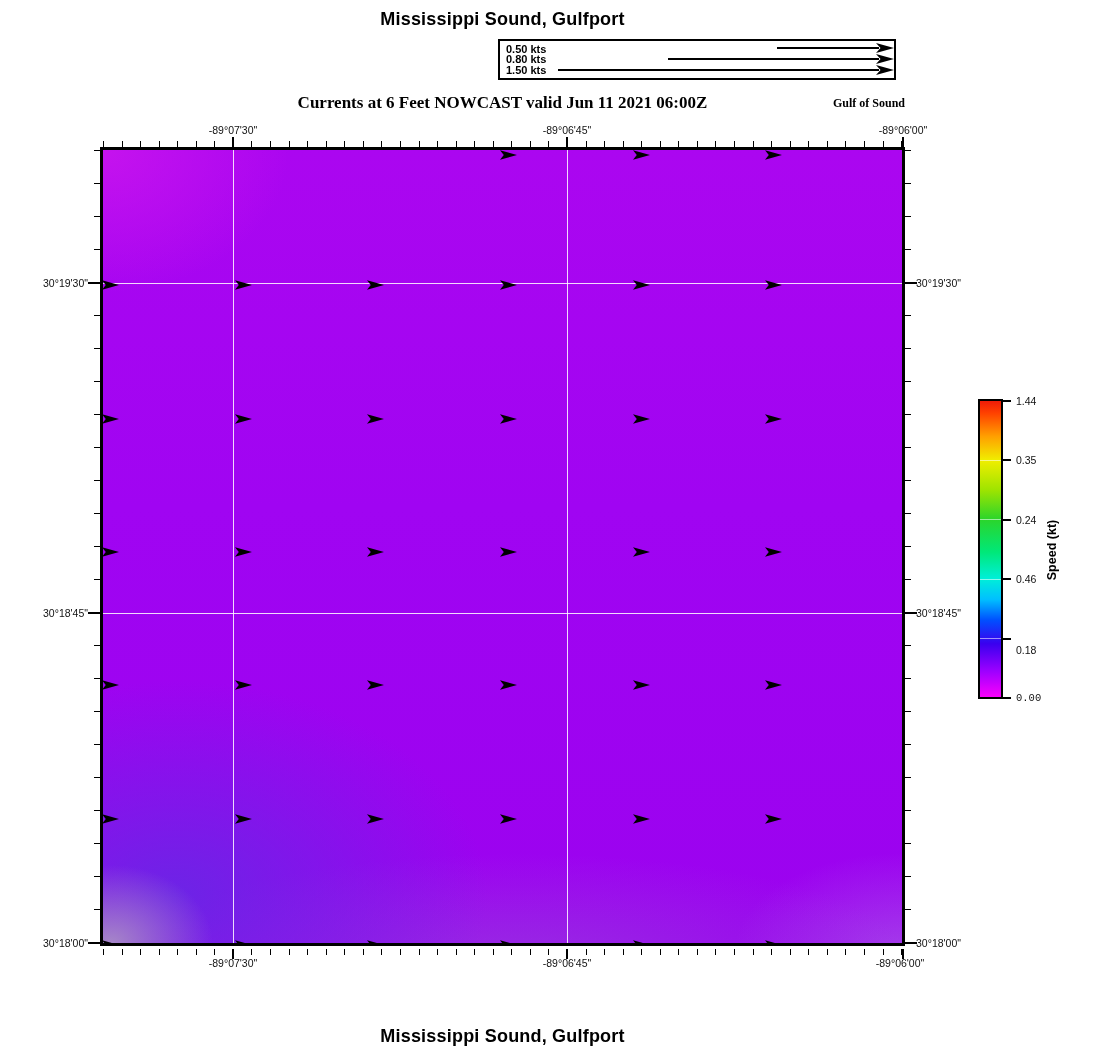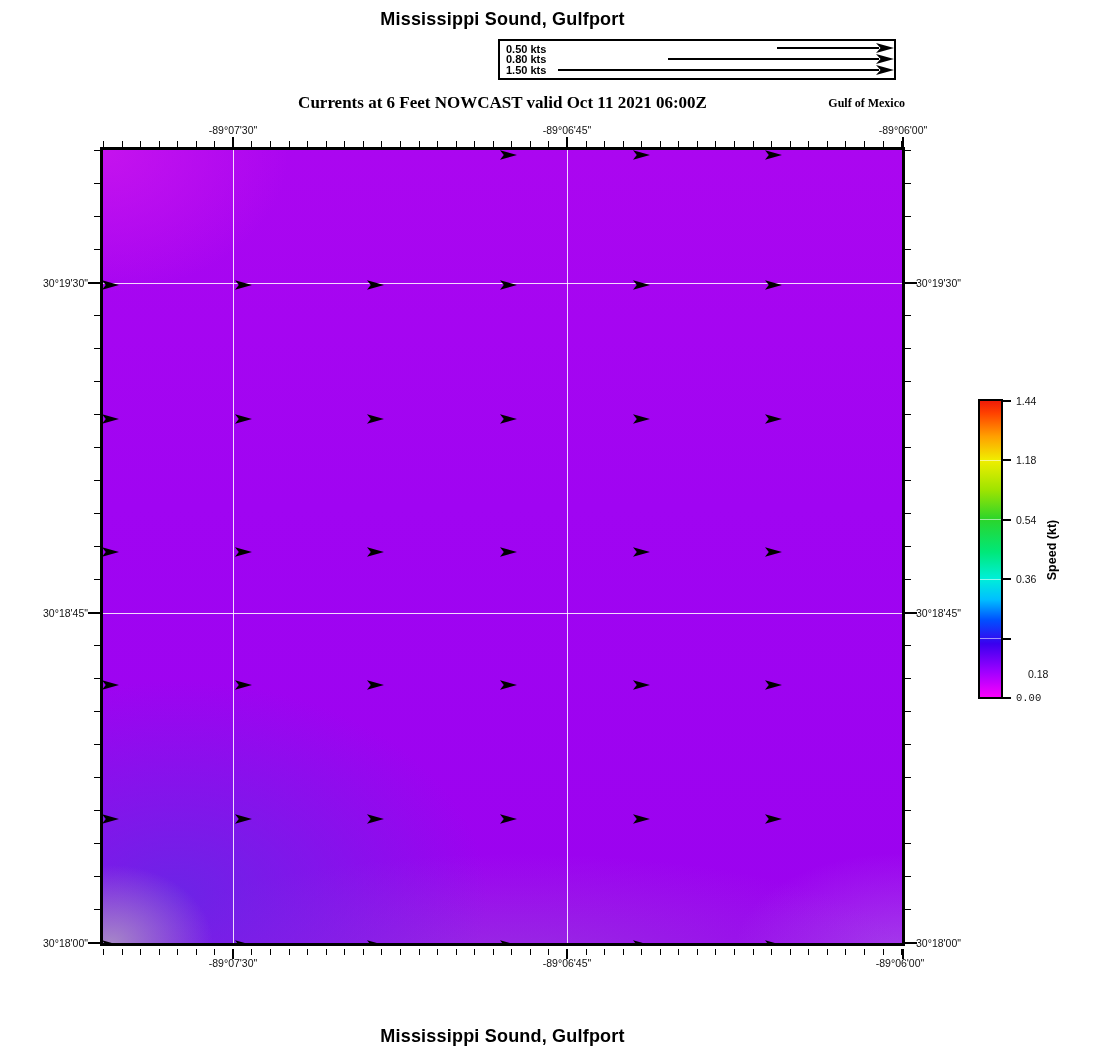--- a/index.html
+++ b/index.html
@@ -96,22 +96,22 @@
         <polygon points="0,0 18,5 0,10 4.5,5" fill="#000"></polygon>
       </svg>
     <svg class="lg-arrow lg-a1" viewBox="0 0 18 10">
         <polygon points="0,0 18,5 0,10 4.5,5" fill="#000"></polygon>
       </svg>
     <svg class="lg-arrow lg-a2" viewBox="0 0 18 10">
         <polygon points="0,0 18,5 0,10 4.5,5" fill="#000"></polygon>
       </svg>
   </div>
 
-  <div class="subtitle">Currents at 6 Feet NOWCAST valid Oct 11 2021 06:00Z</div>
-  <div class="gulf-label">Gulf of Mexico</div>
+  <div class="subtitle">Currents at 6 Feet NOWCAST valid Jun 11 2021 06:00Z</div>
+  <div class="gulf-label">Gulf of Sound</div>
 
   <span class="axis-label lon-label" style="left:233px;top:124px;">-89°07'30"</span>
   <span class="axis-label lon-label" style="left:567px;top:124px;">-89°06'45"</span>
   <span class="axis-label lon-label" style="left:903px;top:124px;">-89°06'00"</span>
 
   <div class="ticks-h ticks-top"></div>
   <div class="ticks-h ticks-bottom"></div>
   <div class="ticks-v ticks-left"></div>
   <div class="ticks-v ticks-right"></div>
   <div class="major-h major-top" style="left:232px;"></div>
@@ -272,22 +272,22 @@
     <div class="cbar-divider" style="top:60%;"></div>
     <div class="cbar-divider" style="top:80%;"></div>
   </div>
   <div class="cbar-tick" style="top:400px;"></div>
   <div class="cbar-tick" style="top:459px;"></div>
   <div class="cbar-tick" style="top:519px;"></div>
   <div class="cbar-tick" style="top:578px;"></div>
   <div class="cbar-tick" style="top:638px;"></div>
   <div class="cbar-tick" style="top:697px;"></div>
   <span class="cbar-tick-label" style="top:395px;">1.44</span>
-  <span class="cbar-tick-label" style="top:454px;">1.18</span>
-  <span class="cbar-tick-label" style="top:514px;">0.54</span>
-  <span class="cbar-tick-label" style="top:573px;">0.36</span>
-  <span class="cbar-tick-label" style="top:668px;margin-left:12px;">0.18</span>
+  <span class="cbar-tick-label" style="top:454px;">0.35</span>
+  <span class="cbar-tick-label" style="top:514px;">0.24</span>
+  <span class="cbar-tick-label" style="top:573px;">0.46</span>
+  <span class="cbar-tick-label" style="top:644px;">0.18</span>
   <span class="cbar-tick-label" style="top:692px;font-family:Liberation Mono, monospace;">0.00</span>
   <div class="cbar-axis-label">Speed (kt)</div>
 
   <div class="title-bottom">Mississippi Sound, Gulfport</div>
 
 </div>
 
 </body></html>

